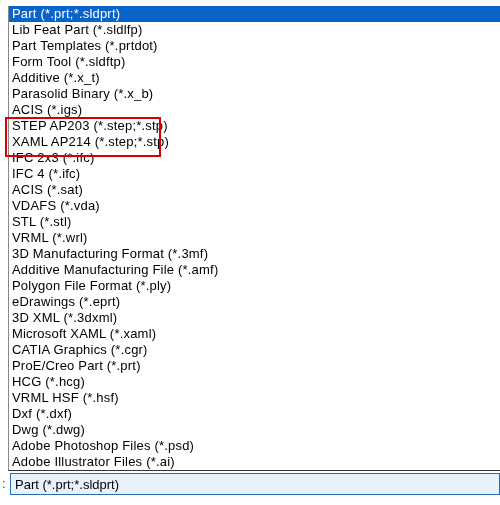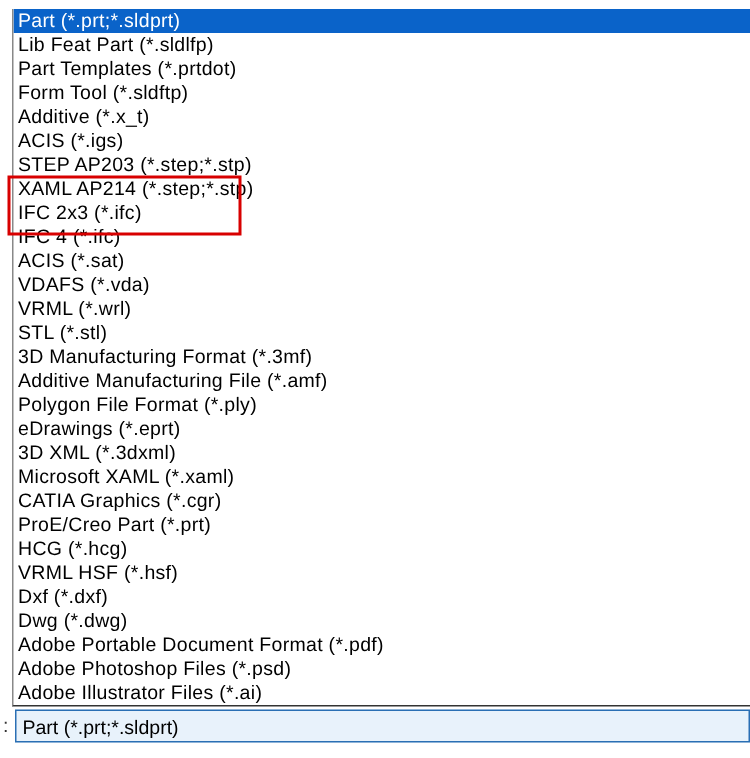--- a/index.html
+++ b/index.html
@@ -90,42 +90,42 @@
 
 <div class="container">
 
   <div class="dropdown-panel" id="dropdown-panel">
 
   <div class="item selected">Part (*.prt;*.sldprt)</div>
       <div class="item">Lib Feat Part (*.sldlfp)</div>
       <div class="item">Part Templates (*.prtdot)</div>
       <div class="item">Form Tool (*.sldftp)</div>
       <div class="item">Additive (*.x_t)</div>
+      <div class="item">Parasolid Binary (*.x_b)</div>
       <div class="item">ACIS (*.igs)</div>
       <div class="item">STEP AP203 (*.step;*.stp)</div>
       <div class="item">XAML AP214 (*.step;*.stp)</div>
       <div class="item">IFC 2x3 (*.ifc)</div>
       <div class="item">IFC 4 (*.ifc)</div>
       <div class="item">ACIS (*.sat)</div>
       <div class="item">VDAFS (*.vda)</div>
+      <div class="item">STL (*.stl)</div>
       <div class="item">VRML (*.wrl)</div>
-      <div class="item">STL (*.stl)</div>
       <div class="item">3D Manufacturing Format (*.3mf)</div>
       <div class="item">Additive Manufacturing File (*.amf)</div>
       <div class="item">Polygon File Format (*.ply)</div>
       <div class="item">eDrawings (*.eprt)</div>
       <div class="item">3D XML (*.3dxml)</div>
       <div class="item">Microsoft XAML (*.xaml)</div>
       <div class="item">CATIA Graphics (*.cgr)</div>
       <div class="item">ProE/Creo Part (*.prt)</div>
       <div class="item">HCG (*.hcg)</div>
       <div class="item">VRML HSF (*.hsf)</div>
       <div class="item">Dxf (*.dxf)</div>
       <div class="item">Dwg (*.dwg)</div>
-      <div class="item">Adobe Portable Document Format (*.pdf)</div>
       <div class="item">Adobe Photoshop Files (*.psd)</div>
       <div class="item">Adobe Illustrator Files (*.ai)</div>
     </div>
 
   <div class="highlight-box" id="hl1"></div>
 
   <div class="closed-row">
     <span class="label-colon">:</span>
     <div class="closed-box">Part (*.prt;*.sldprt)</div>
   </div>

